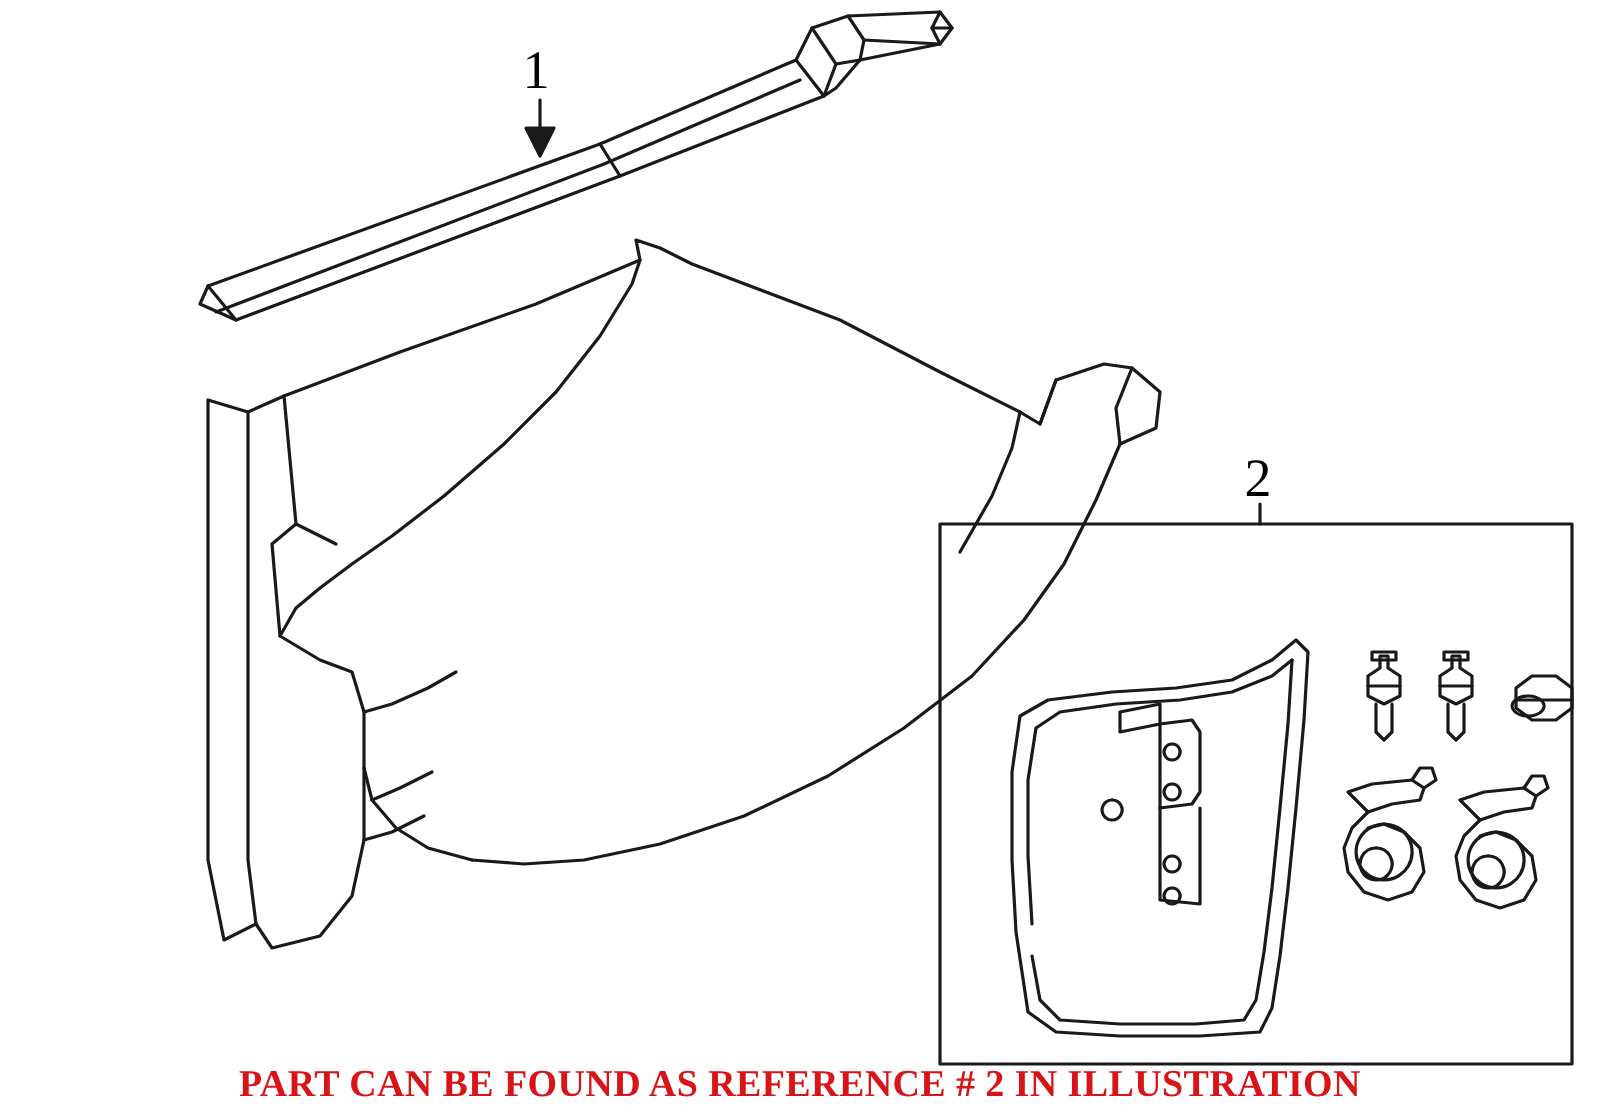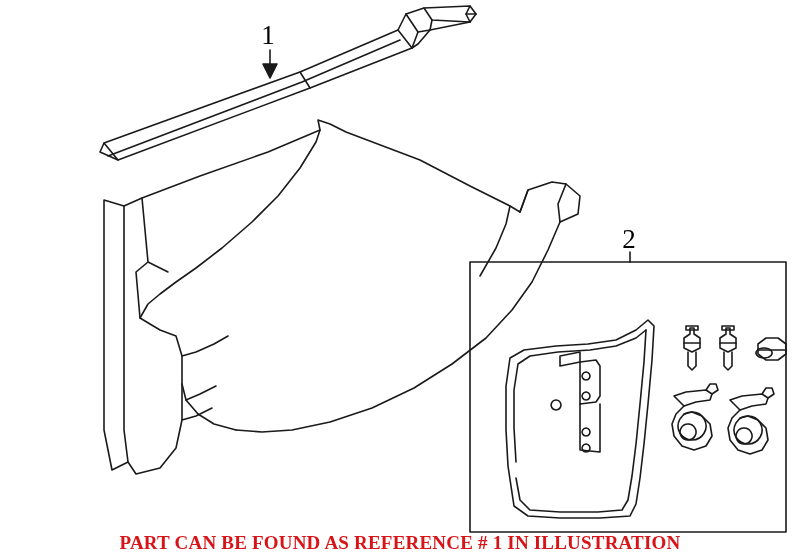--- a/index.html
+++ b/index.html
@@ -154,14 +154,14 @@
       <g>
         <path d="M630 252 L630 262"></path>
       </g>
 
     </g>
 
     <text class="callout-label" x="268" y="44" text-anchor="middle">1</text>
     <text class="callout-label" x="629" y="248" text-anchor="middle">2</text>
   </svg>
 
-  <div id="footer-note">PART CAN BE FOUND AS REFERENCE # 1 IN ILLUSTRATION</div>
+  <div id="footer-note">PART CAN BE FOUND AS REFERENCE # 2 IN ILLUSTRATION</div>
 </div>
 
 </body></html>

